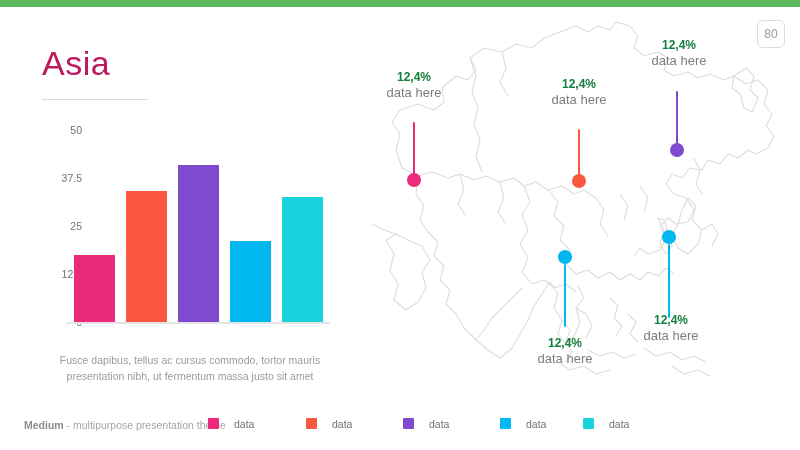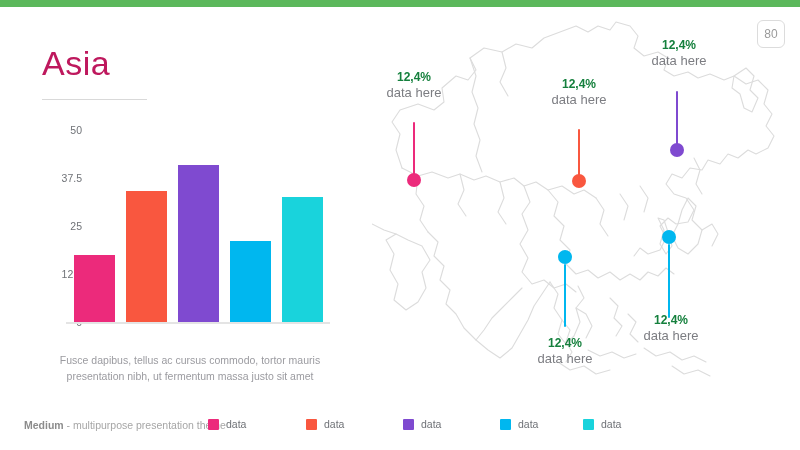--- a/index.html
+++ b/index.html
@@ -60,21 +60,21 @@
     text-align:center; font-size:10.5px; line-height:1.55; color:#9b9ba0;
   }
 
   
   .footer-note {
     position:absolute; left:24px; top:419px;
     font-size:10.5px; color:#a6a6a6; white-space:nowrap;
   }
   .footer-note b { color:#8c8c8c; font-weight:bold;margin-top:40px; }
   .legend { position:absolute; left:200px; top:418px; width:460px; height:16px; }
-  .legend-item { position:absolute; top:0; display:flex; align-items:center; gap:7px; }
+  .legend-item { position:absolute; top:0; display:flex; align-items:flex-start; gap:15px; }
   .legend-swatch { width:11px; height:11px; border-radius:1px; display:block; }
   .legend-label { font-size:10.5px; color:#6f7277; }
 
   
   .map { position:absolute; left:372px; top:18px; width:420px; height:370px; }
   .map svg { display:block; width:420px; height:370px; }
 
   .marker { position:absolute; }
   .marker .stem { position:absolute; width:2px; border-radius:1px; }
   .marker .dot { position:absolute; width:14px; height:14px; border-radius:50%; }

